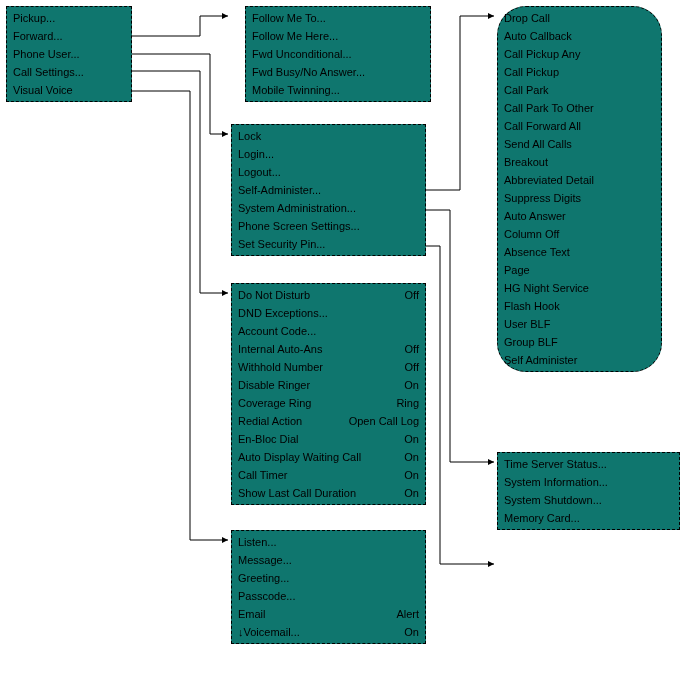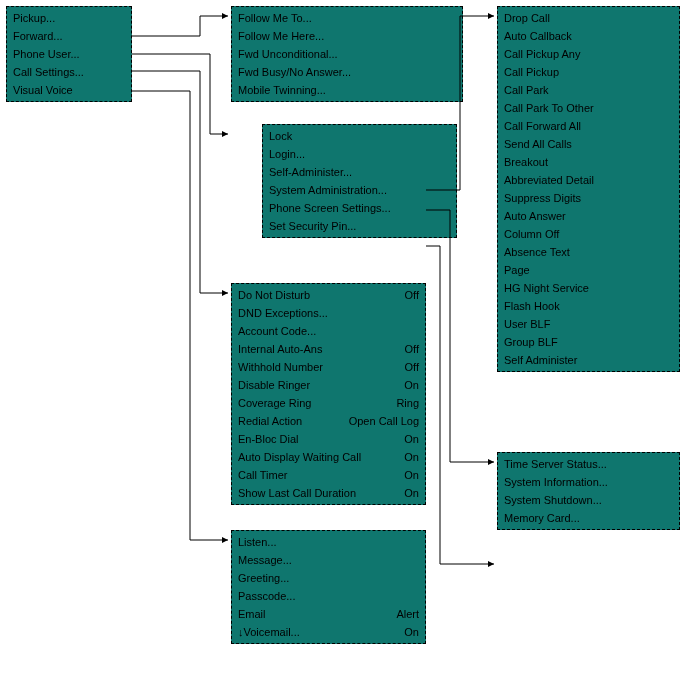--- a/index.html
+++ b/index.html
@@ -24,44 +24,47 @@
         <span>Phone User...</span>
       </div>
   <div class="row">
         <span>Call Settings...</span>
       </div>
   <div class="row">
         <span>Visual Voice</span>
       </div>
 </div>
 
-<div class="panel" style="left:231px;top:6px;width:232px;">
+<div class="panel" style="left:245px;top:6px;width:186px;">
   <div class="row">
         <span>Follow Me To...</span>
       </div>
   <div class="row">
         <span>Follow Me Here...</span>
       </div>
   <div class="row">
         <span>Fwd Unconditional...</span>
       </div>
   <div class="row">
         <span>Fwd Busy/No Answer...</span>
       </div>
   <div class="row">
         <span>Mobile Twinning...</span>
       </div>
 </div>
 
-<div class="panel" style="left:231px;top:124px;width:195px;margin-left:31px;">
+<div class="panel" style="left:231px;top:124px;width:195px;">
   <div class="row">
         <span>Lock</span>
       </div>
   <div class="row">
         <span>Login...</span>
+      </div>
+  <div class="row">
+        <span>Logout...</span>
       </div>
   <div class="row">
         <span>Self-Administer...</span>
       </div>
   <div class="row">
         <span>System Administration...</span>
       </div>
   <div class="row">
         <span>Phone Screen Settings...</span>
       </div>
@@ -135,21 +138,21 @@
   <div class="row">
         <span>Email</span>
         <span>Alert</span>
       </div>
   <div class="row">
         <span>↓Voicemail...</span>
         <span>On</span>
       </div>
 </div>
 
-<div class="panel" style="left:497px;top:6px;width:183px;">
+<div class="panel" style="left:497px;top:6px;width:165px;border-radius:29px;">
   <div class="row">
         <span>Drop Call</span>
       </div>
   <div class="row">
         <span>Auto Callback</span>
       </div>
   <div class="row">
         <span>Call Pickup Any</span>
       </div>
   <div class="row">

